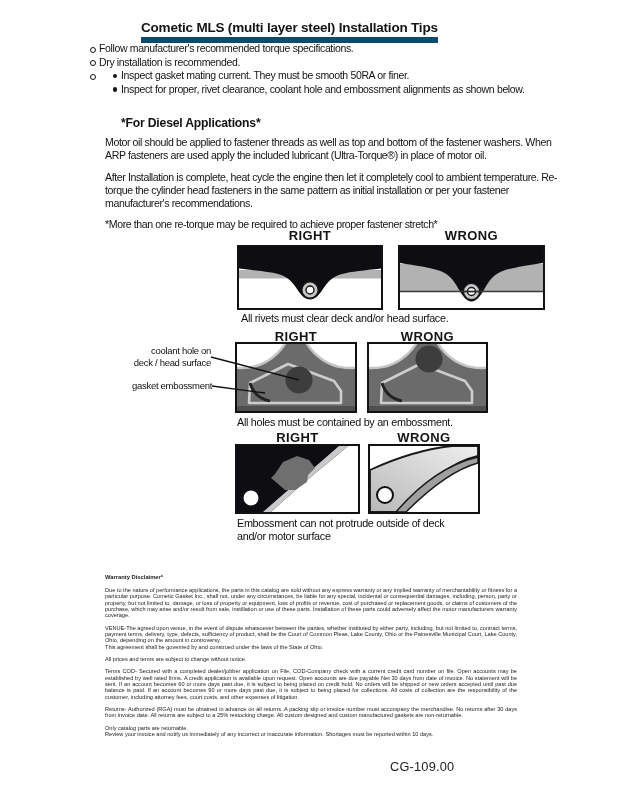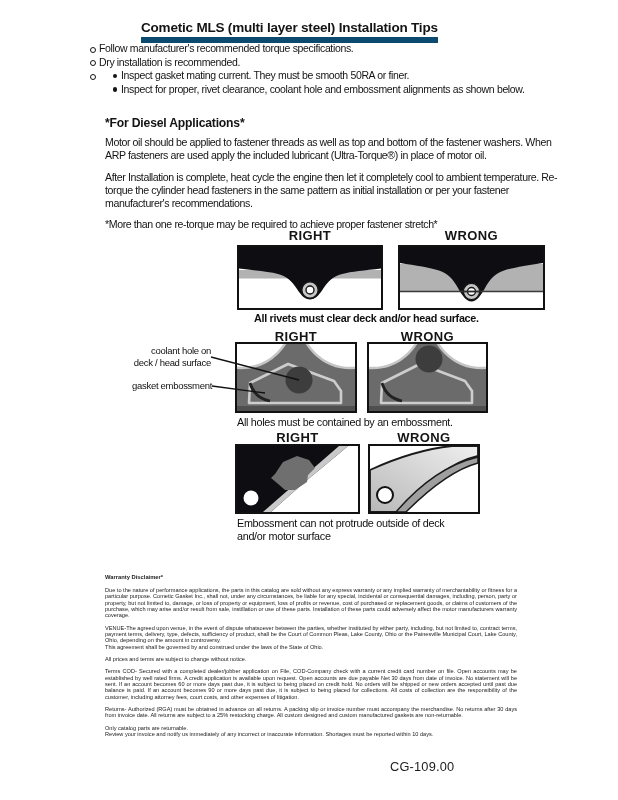--- a/index.html
+++ b/index.html
@@ -8,21 +8,21 @@
   .abs{position:absolute;}
   .title{left:105px;top:20px;font-size:13.5px;font-weight:bold;letter-spacing:-0.2px;
          border-bottom:6px solid #0c4a6e;padding-bottom:2px;display:inline-block;margin-left:36px;}
   .bullets{left:90px;top:42px;width:480px;font-size:10.5px;letter-spacing:-0.35px;line-height:13.5px;}
   .b-row{position:relative;padding-left:9px;}
   .b-row .marker{position:absolute;left:0;top:4.6px;width:4px;height:4px;border:1px solid #141414;
                  border-radius:50%;background:#fff;}
   .b-sub{position:relative;padding-left:31px;}
   .b-sub .marker{position:absolute;left:23px;top:4.8px;width:4.4px;height:4.4px;border-radius:50%;background:#141414;}
   .diesel{left:105px;top:117px;width:462px;font-size:10.6px;letter-spacing:-0.4px;line-height:13.2px;}
-  .diesel h2{font-size:12.2px;font-weight:bold;margin:0 0 6px 0;letter-spacing:-0.2px;}
+  .diesel h2{font-size:12.2px;font-weight:bold;margin:0 0 6px 16px;letter-spacing:-0.2px;}
   .diesel p{margin:0 0 8px 0;}
   .dg-header{font-size:13px;font-weight:bold;letter-spacing:0.4px;text-align:center;}
   .dg-caption{font-size:10.8px;letter-spacing:-0.3px;line-height:13px;color:#101010;}
   .lbl{font-size:9.5px;letter-spacing:-0.3px;line-height:11.5px;text-align:right;color:#101010;}
   .fineprint{left:105px;top:574px;width:412px;font-size:5.6px;line-height:6.35px;
              letter-spacing:0;color:#222;}
   .fineprint p{margin:0 0 6px 0;text-align:justify;}
   .fineprint p.short{text-align:left;}
   .fineprint .fp-head{font-weight:bold;margin-bottom:6.5px;font-size:5.8px;}
   .footer-code{left:390px;top:759px;font-size:12.8px;letter-spacing:0.2px;color:#1c1c1c;}
@@ -80,21 +80,21 @@
     <rect x="0" y="0" width="147" height="65" fill="#ffffff"></rect>
     <rect x="2" y="19" width="143" height="27.5" fill="#b2b2b2"></rect>
     <path d="M2,2 H145 V18 C129,20.5 115,22.5 106,25.5 C97,28.5 92,34 87,43 C82.5,51 78.5,56.5 73.5,56.5 C68.5,56.5 64.5,51 60,43 C55,34 50,28.5 41,25.5 C32,22.5 18,20.5 2,18 Z" fill="#0d0d12"></path>
     <line x1="2" y1="46.5" x2="145" y2="46.5" stroke="#3a3a3a" stroke-width="1.3"></line>
     <circle cx="73.5" cy="46.5" r="8.3" fill="#c6c6c6" stroke="#161616" stroke-width="1.6"></circle>
     <circle cx="73.5" cy="46.5" r="4" fill="#ffffff" stroke="#161616" stroke-width="1.4"></circle>
     <line x1="64" y1="46.5" x2="83" y2="46.5" stroke="#2c2c2c" stroke-width="1.8"></line>
     <rect x="1" y="1" width="145" height="63" fill="none" stroke="#111111" stroke-width="2"></rect>
   </svg>
 
-  <div class="abs dg-caption" style="left:254px;top:312px;font-weight:bold;">All rivets must clear deck and/or head surface.</div>
+  <div class="abs dg-caption" style="left:241px;top:312px;">All rivets must clear deck and/or head surface.</div>
 
   <div class="abs dg-header" style="left:235px;top:329px;width:122px;">RIGHT</div>
   <div class="abs dg-header" style="left:367px;top:329px;width:121px;">WRONG</div>
 
   <div class="abs lbl" style="left:105px;top:345px;width:106px;text-align:right;">
     <div>coolant hole on</div>
     <div>deck / head surface</div>
   </div>
   <div class="abs lbl" style="left:105px;top:380px;width:107px;">gasket embossment</div>
 

